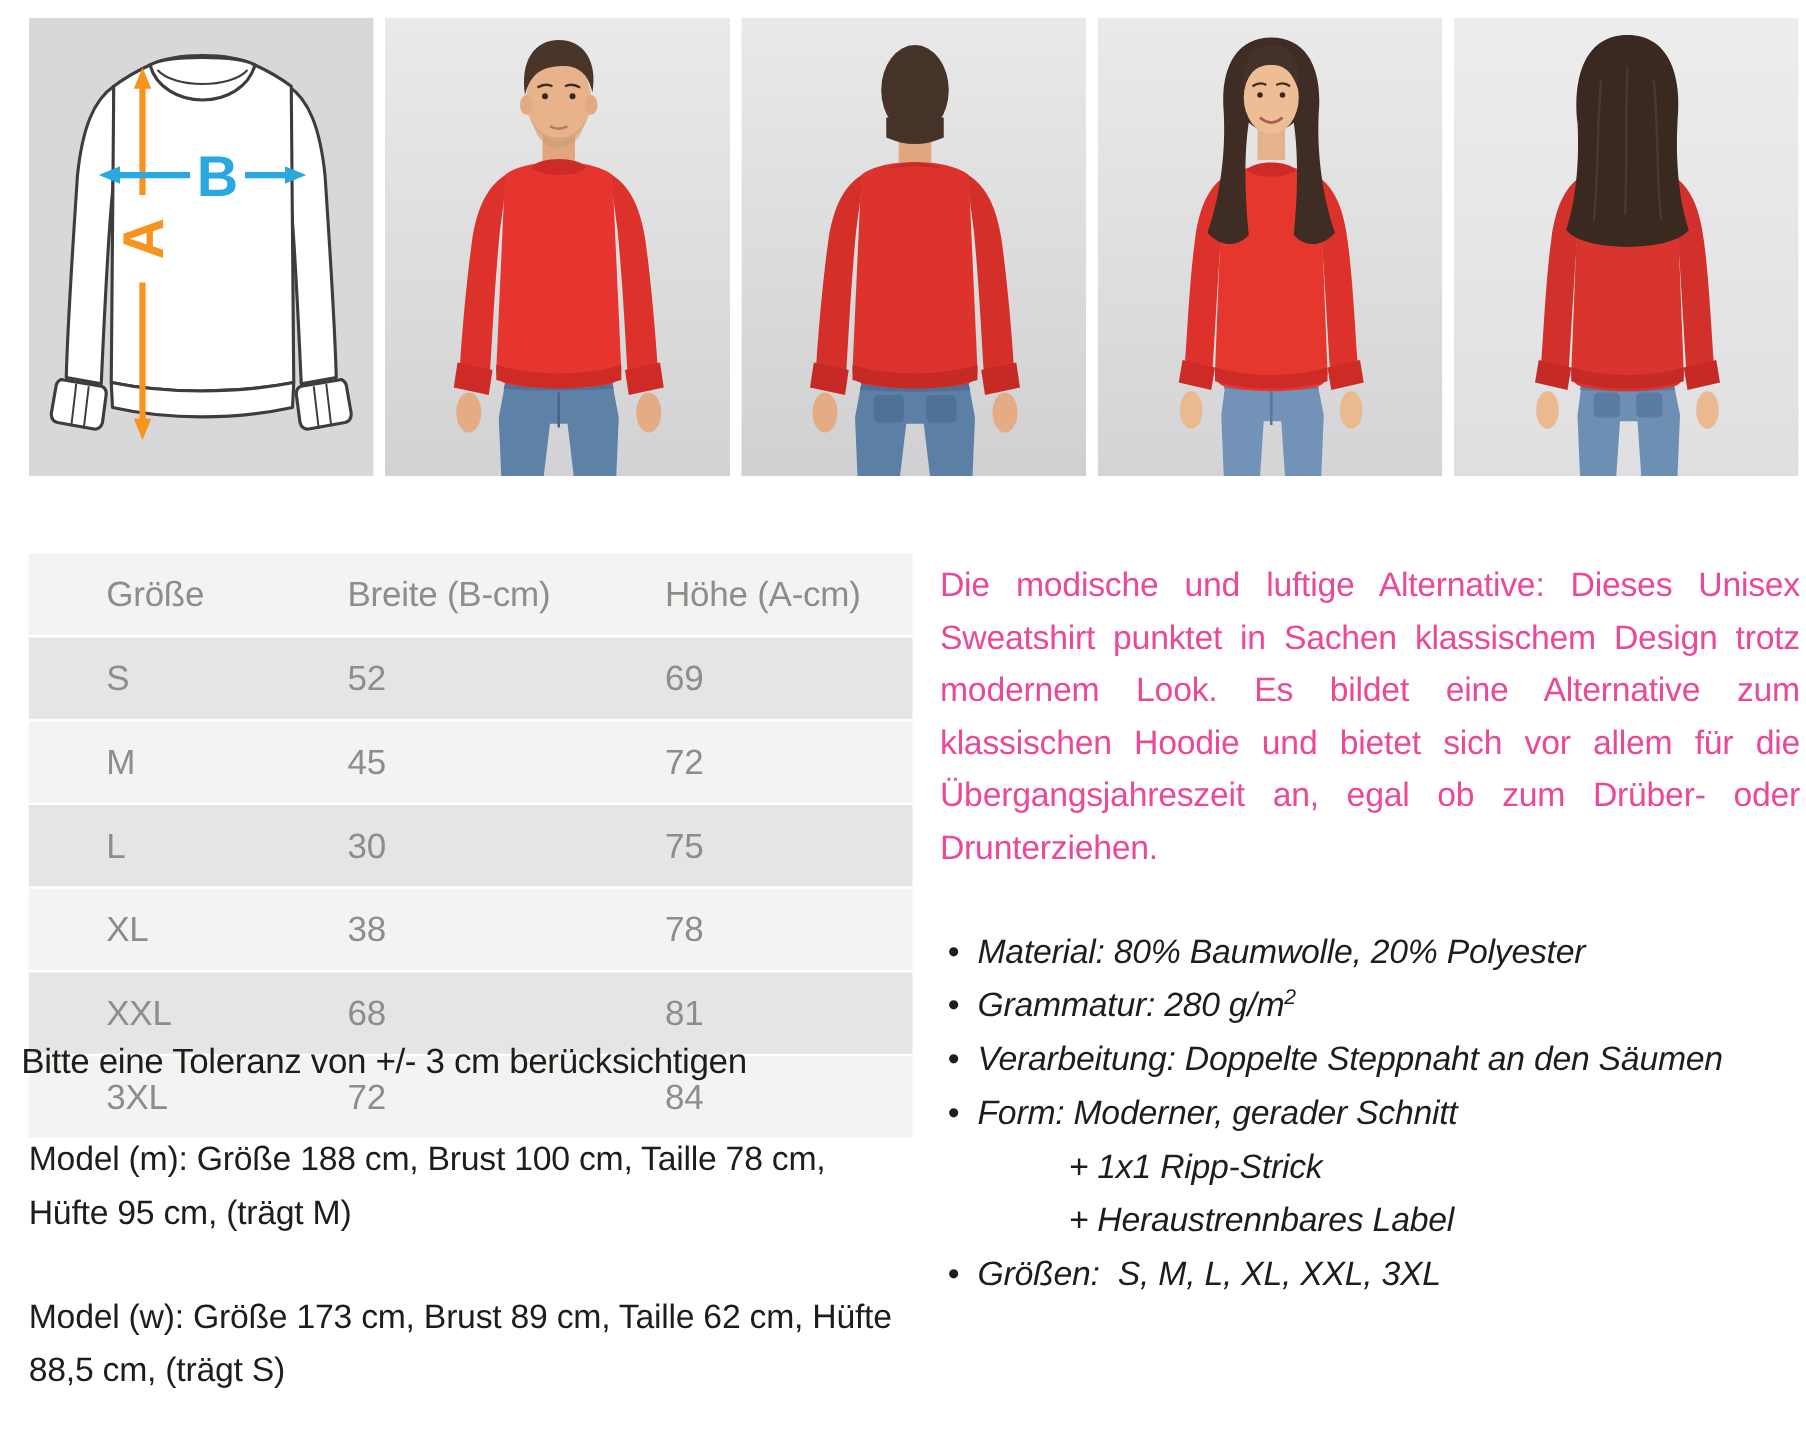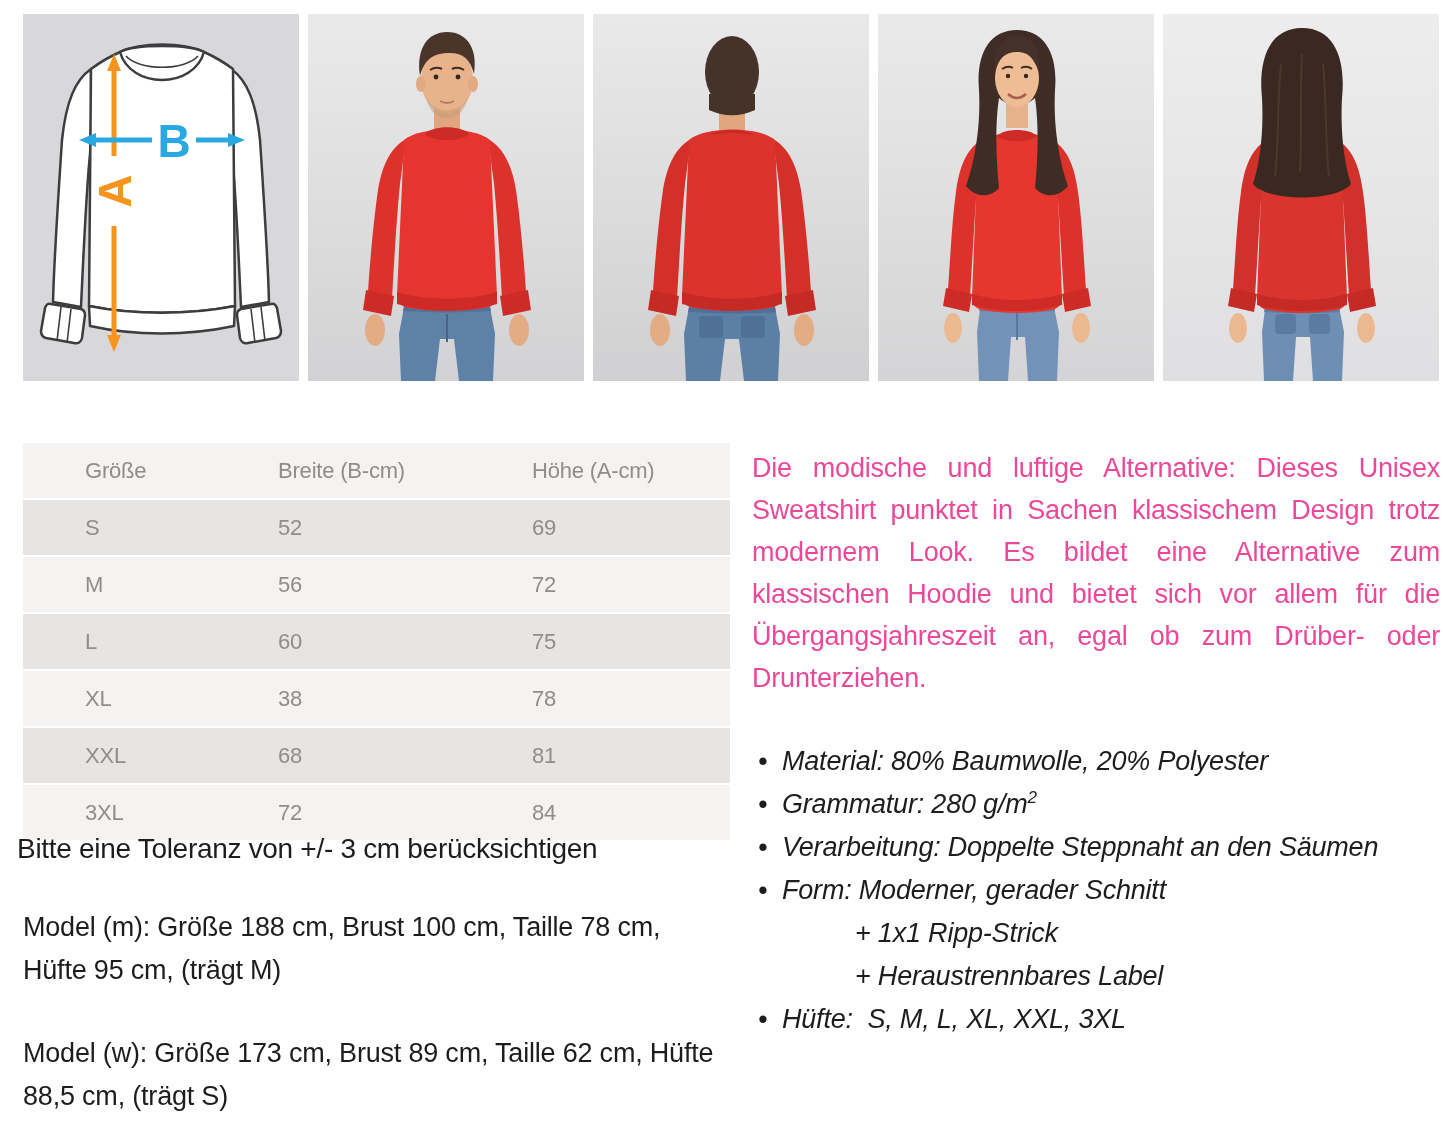--- a/index.html
+++ b/index.html
@@ -8,21 +8,21 @@
   .page { position:relative; width:1445px; height:1145px; background:#fff; overflow:hidden; }
 
   
   .gallery { position:absolute; left:23px; top:14px; display:flex; gap:9px; }
   .panel { width:276px; height:367px; overflow:hidden; }
   .panel svg { display:block; width:276px; height:367px; }
 
   
   .size-table { position:absolute; left:23px; top:443px; width:707px; }
   .t-row { display:grid; grid-template-columns:255px 254px 1fr; align-items:center;
-           height:55px; margin-bottom:2px; font-size:22px; letter-spacing:-0.2px; color:#8e8d8b; }
+           height:65px; margin-bottom:2px; font-size:28px; letter-spacing:-0.2px; color:#8e8d8b; }
   .t-row.light { background:#f4f3f1; }
   .t-row.dark  { background:#e6e5e3; }
   .t-row .c1 { padding-left:62px; }
 
   .tolerance { position:absolute; left:17px; top:812px; font-size:28px; letter-spacing:-0.3px; color:#1d1d1b;margin-top:21px; }
 
   .model { position:absolute; left:23px; width:706px; font-size:27px; line-height:43px; letter-spacing:-0.2px; }
   .model.m { top:906px; }
   .model.w { top:1032px; }
   .model b { font-weight:normal; }
@@ -205,26 +205,26 @@
       <div class="c2">Breite (B-cm)</div>
       <div class="c3">Höhe (A-cm)</div>
     </div>
     <div class="t-row dark">
       <div class="c1">S</div>
       <div class="c2">52</div>
       <div class="c3">69</div>
     </div>
     <div class="t-row light">
       <div class="c1">M</div>
-      <div class="c2">56</div>
+      <div class="c2">45</div>
       <div class="c3">72</div>
     </div>
     <div class="t-row dark">
       <div class="c1">L</div>
-      <div class="c2">60</div>
+      <div class="c2">30</div>
       <div class="c3">75</div>
     </div>
     <div class="t-row light">
       <div class="c1">XL</div>
       <div class="c2">38</div>
       <div class="c3">78</div>
     </div>
     <div class="t-row dark">
       <div class="c1">XXL</div>
       <div class="c2">68</div>
@@ -245,16 +245,16 @@
 
   <p class="desc">Die modische und luftige Alternative: Dieses Unisex Sweatshirt punktet in Sachen klassischem Design trotz modernem Look. Es bildet eine Alternative zum klassischen Hoodie und bietet sich vor allem für die Übergangsjahreszeit an, egal ob zum Drüber- oder Drunterziehen.</p>
 
   <ul class="features">
     <li class="b"><span class="ftxt">Material: 80% Baumwolle, 20% Polyester</span></li>
     <li class="b"><span class="ftxt">Grammatur: 280 g/m</span><sup>2</sup></li>
     <li class="b"><span class="ftxt">Verarbeitung: Doppelte Steppnaht an den Säumen</span></li>
     <li class="b"><span class="ftxt">Form: Moderner, gerader Schnitt</span></li>
     <li class="cont"><span class="ftxt">+ 1x1 Ripp-Strick</span></li>
     <li class="cont"><span class="ftxt">+ Heraustrennbares Label</span></li>
-    <li class="b"><span class="ftxt">Hüfte:  S, M, L, XL, XXL, 3XL</span></li>
+    <li class="b"><span class="ftxt">Größen:  S, M, L, XL, XXL, 3XL</span></li>
   </ul>
 
 </div>
 
 </body></html>

